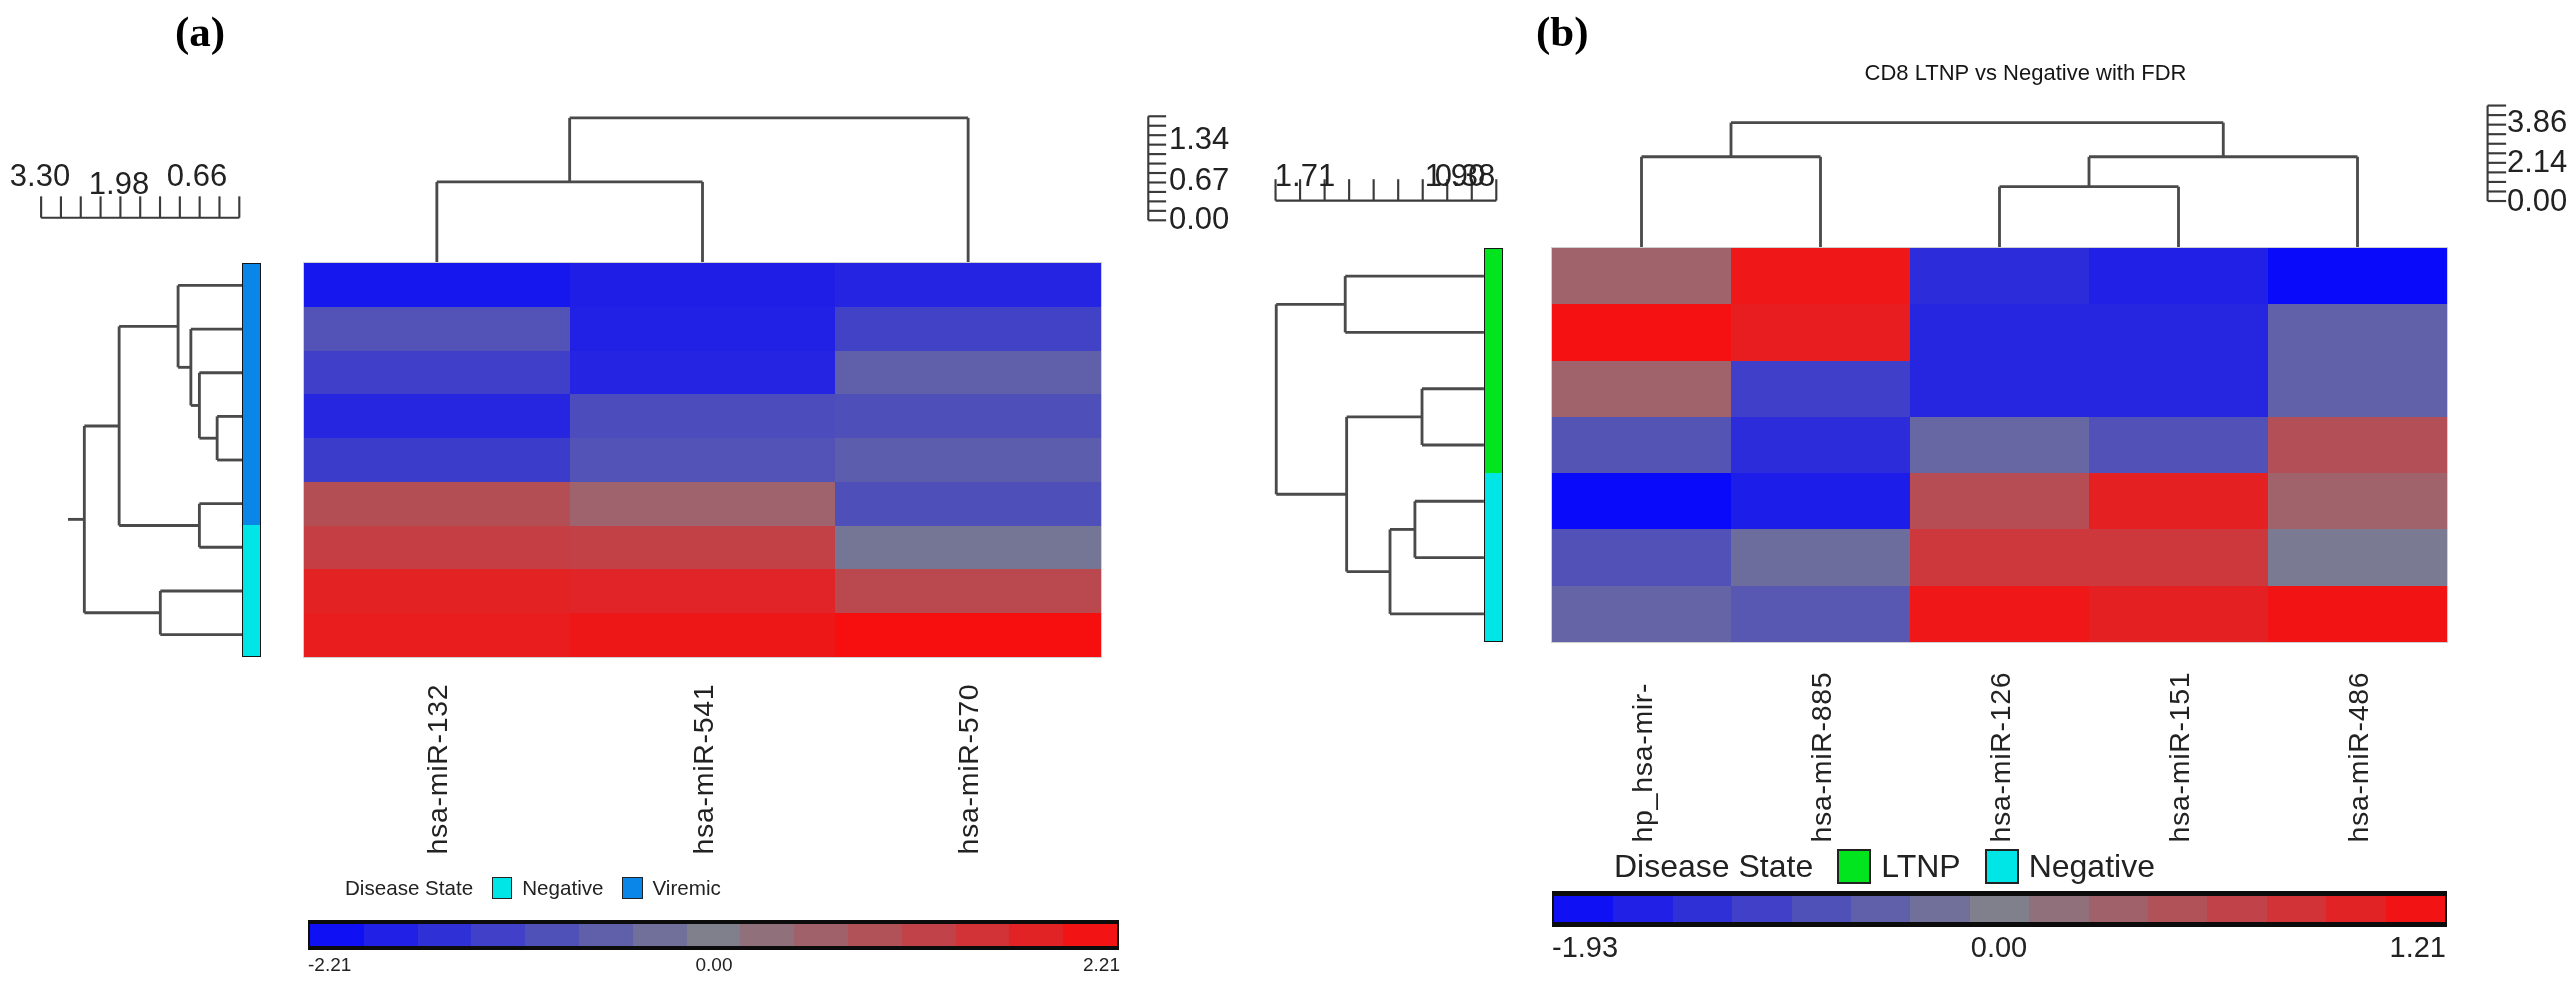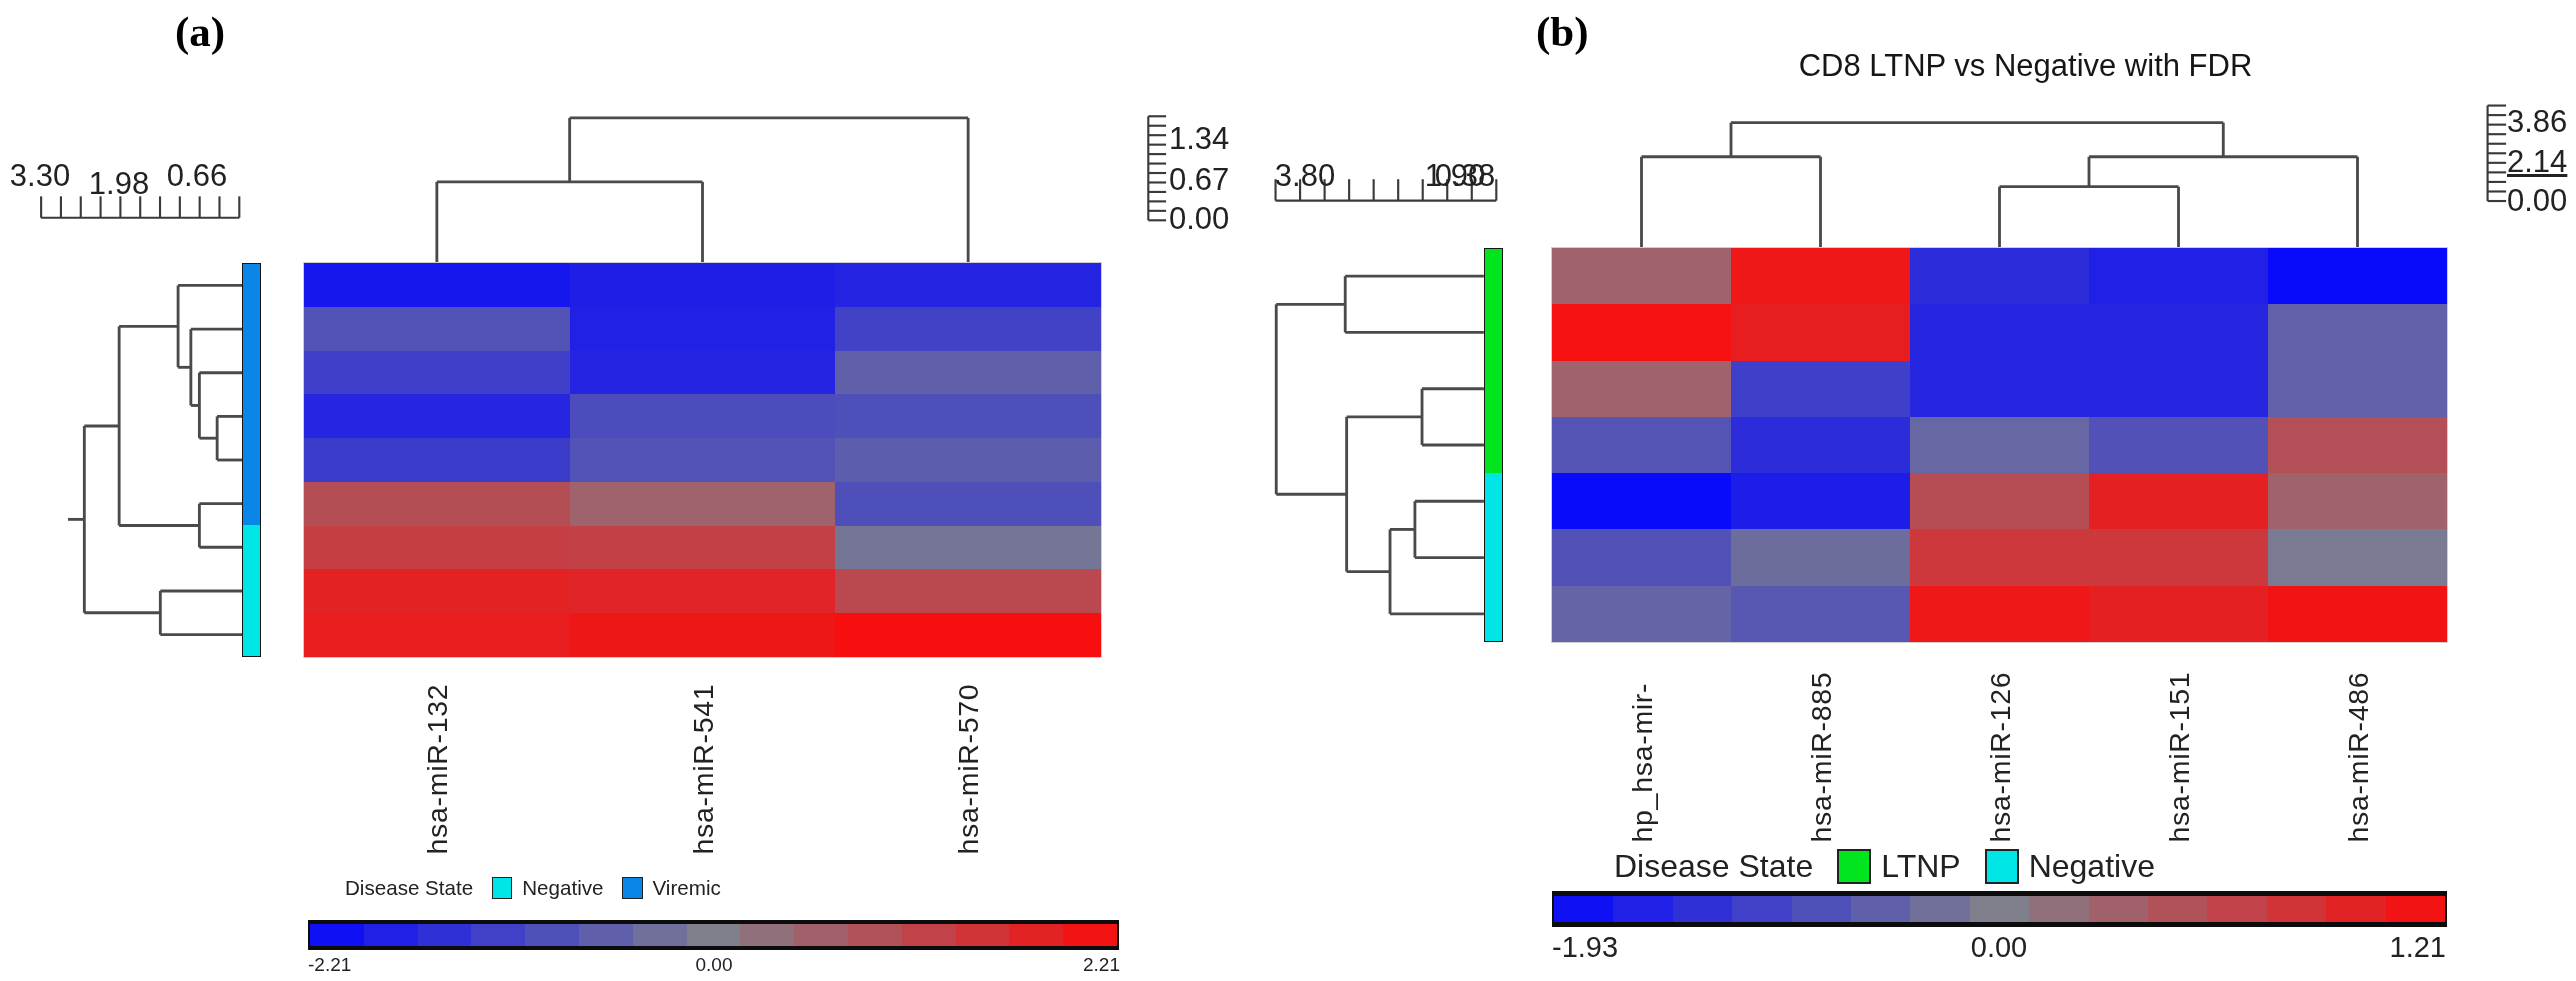--- a/index.html
+++ b/index.html
@@ -1,21 +1,21 @@
 <!DOCTYPE html>
 <html style="font-size:11.4px"><head>
 <meta charset="utf-8">
 <style>
   html,body{margin:0;padding:0;background:#ffffff;}
   #canvas{position:relative;width:2576px;height:982px;background:#ffffff;overflow:hidden;
           font-family:"Liberation Sans",sans-serif;color:#1c1c1c;}
   .tag{position:absolute;font-family:"Liberation Serif",serif;font-weight:bold;font-size:43px;color:#000;}
   .ptitle{position:absolute;text-align:center;color:#161616;}
   .ptitle.a{left:306px;top:44px;width:797px;font-size:37px;}
-  .ptitle.b{left:1602px;top:48px;width:847px;font-size:31px;}
+  .ptitle.b{left:1602px;top:60px;width:847px;font-size:22px;}
   svg.dendro{position:absolute;}
   svg.dendro line{stroke:#4a4a4a;stroke-width:4;}
   svg.ruler{position:absolute;}
   svg.ruler line{stroke:#3a3a3a;stroke-width:3;}
   .rlabel{position:absolute;font-size:31px;color:#222;transform:translateX(-50%);white-space:nowrap;}
   .slabel{position:absolute;font-size:31px;color:#222;white-space:nowrap;}
   .grid{position:absolute;display:grid;grid-auto-rows:1fr;outline:0.7px solid #cfcfcf;}
   .sidebar{position:absolute;display:flex;flex-direction:column;border:1.4px solid #161616;box-sizing:border-box;}
   .collabels{position:absolute;}
   .collabel{position:absolute;top:77px;width:178px;height:31px;line-height:31px;font-size:28.5px;
@@ -203,40 +203,40 @@
       <line x1="46.44444444444444" y1="82" x2="46.44444444444444" y2="52"></line>
       <line x1="80.88888888888889" y1="82" x2="80.88888888888889" y2="52"></line>
       <line x1="115.33333333333333" y1="82" x2="115.33333333333333" y2="52"></line>
       <line x1="149.77777777777777" y1="82" x2="149.77777777777777" y2="52"></line>
       <line x1="184.22222222222223" y1="82" x2="184.22222222222223" y2="52"></line>
       <line x1="218.66666666666666" y1="82" x2="218.66666666666666" y2="52"></line>
       <line x1="253.11111111111111" y1="82" x2="253.11111111111111" y2="52"></line>
       <line x1="287.55555555555554" y1="82" x2="287.55555555555554" y2="52"></line>
       <line x1="322" y1="82" x2="322" y2="52"></line>
     </svg>
-  <span class="rlabel" style="left:1305px;top:158px;">3.80</span>
+  <span class="rlabel" style="left:1305px;top:158px;">1.71</span>
   <span class="rlabel" style="left:1455px;top:158px;">1.90</span>
   <span class="rlabel" style="left:1465px;top:158px;">0.38</span>
 
   <svg class="ruler" style="left:2479px;top:97px;" width="30" height="114" viewBox="0 0 42 160">
       <line x1="12" y1="12" x2="12" y2="146"></line>
       <line x1="12" y1="12" x2="38" y2="12"></line>
       <line x1="12" y1="25.4" x2="38" y2="25.4"></line>
       <line x1="12" y1="38.8" x2="38" y2="38.8"></line>
       <line x1="12" y1="52.2" x2="38" y2="52.2"></line>
       <line x1="12" y1="65.6" x2="38" y2="65.6"></line>
       <line x1="12" y1="79" x2="38" y2="79"></line>
       <line x1="12" y1="92.4" x2="38" y2="92.4"></line>
       <line x1="12" y1="105.8" x2="38" y2="105.8"></line>
       <line x1="12" y1="119.2" x2="38" y2="119.2"></line>
       <line x1="12" y1="132.6" x2="38" y2="132.6"></line>
       <line x1="12" y1="146" x2="38" y2="146"></line>
     </svg>
   <span class="slabel" style="left:2507px;top:104px;">3.86</span>
-  <span class="slabel" style="left:2507px;top:144px;text-decoration:underline;">2.14</span>
+  <span class="slabel" style="left:2507px;top:144px;">2.14</span>
   <span class="slabel" style="left:2507px;top:183px;">0.00</span>
 
   <svg class="dendro" style="left:1552px;top:114px;" width="895" height="134" viewBox="0 0 1257 188">
     <line x1="125.7" y1="188" x2="125.7" y2="60"></line>
     <line x1="377.1" y1="188" x2="377.1" y2="60"></line>
     <line x1="125.7" y1="60" x2="377.1" y2="60"></line>
     <line x1="251.4" y1="60" x2="251.4" y2="12"></line>
     <line x1="628.5" y1="188" x2="628.5" y2="102"></line>
     <line x1="879.9" y1="188" x2="879.9" y2="102"></line>
     <line x1="628.5" y1="102" x2="879.9" y2="102"></line>

